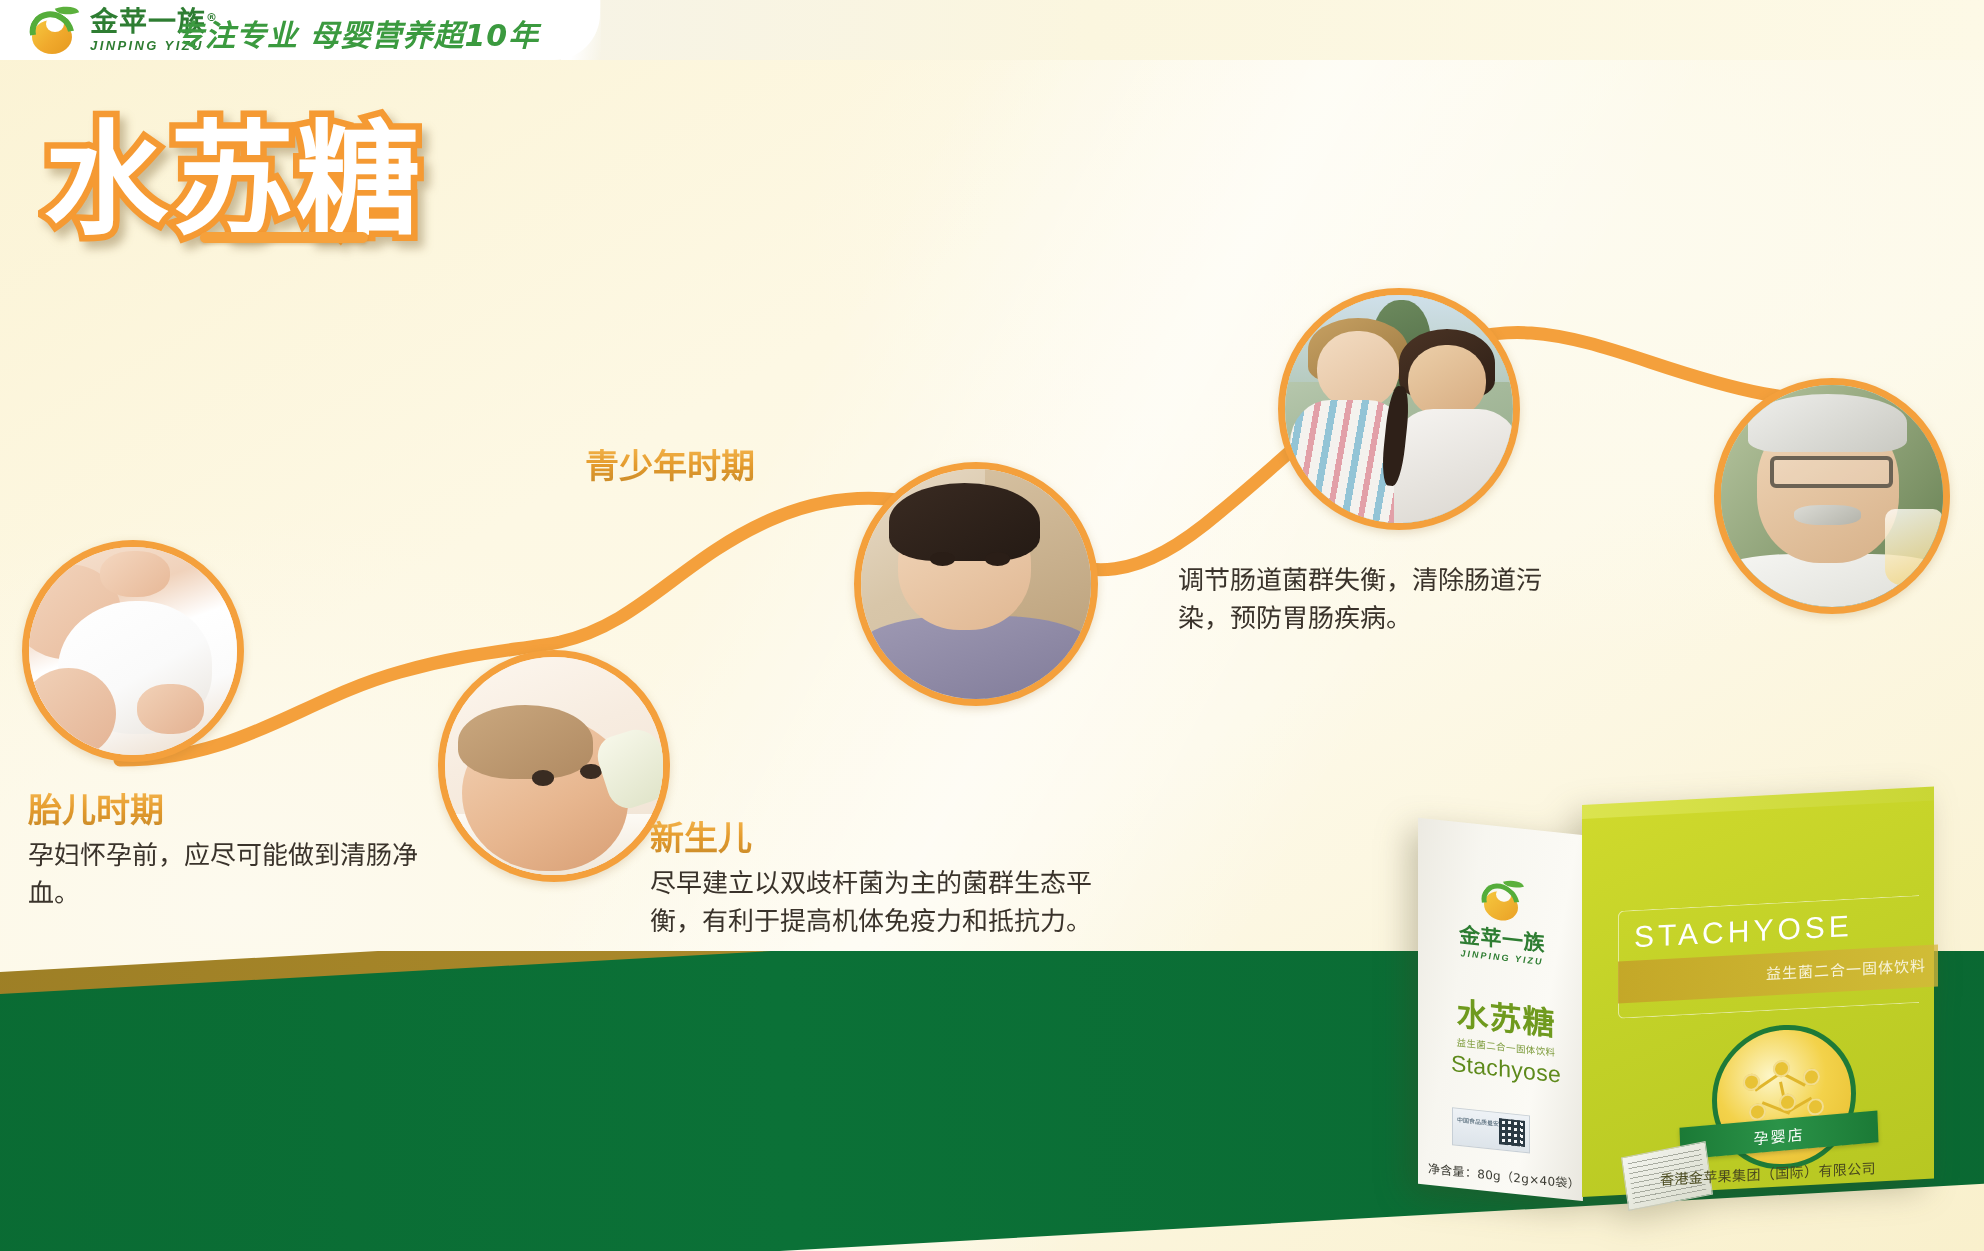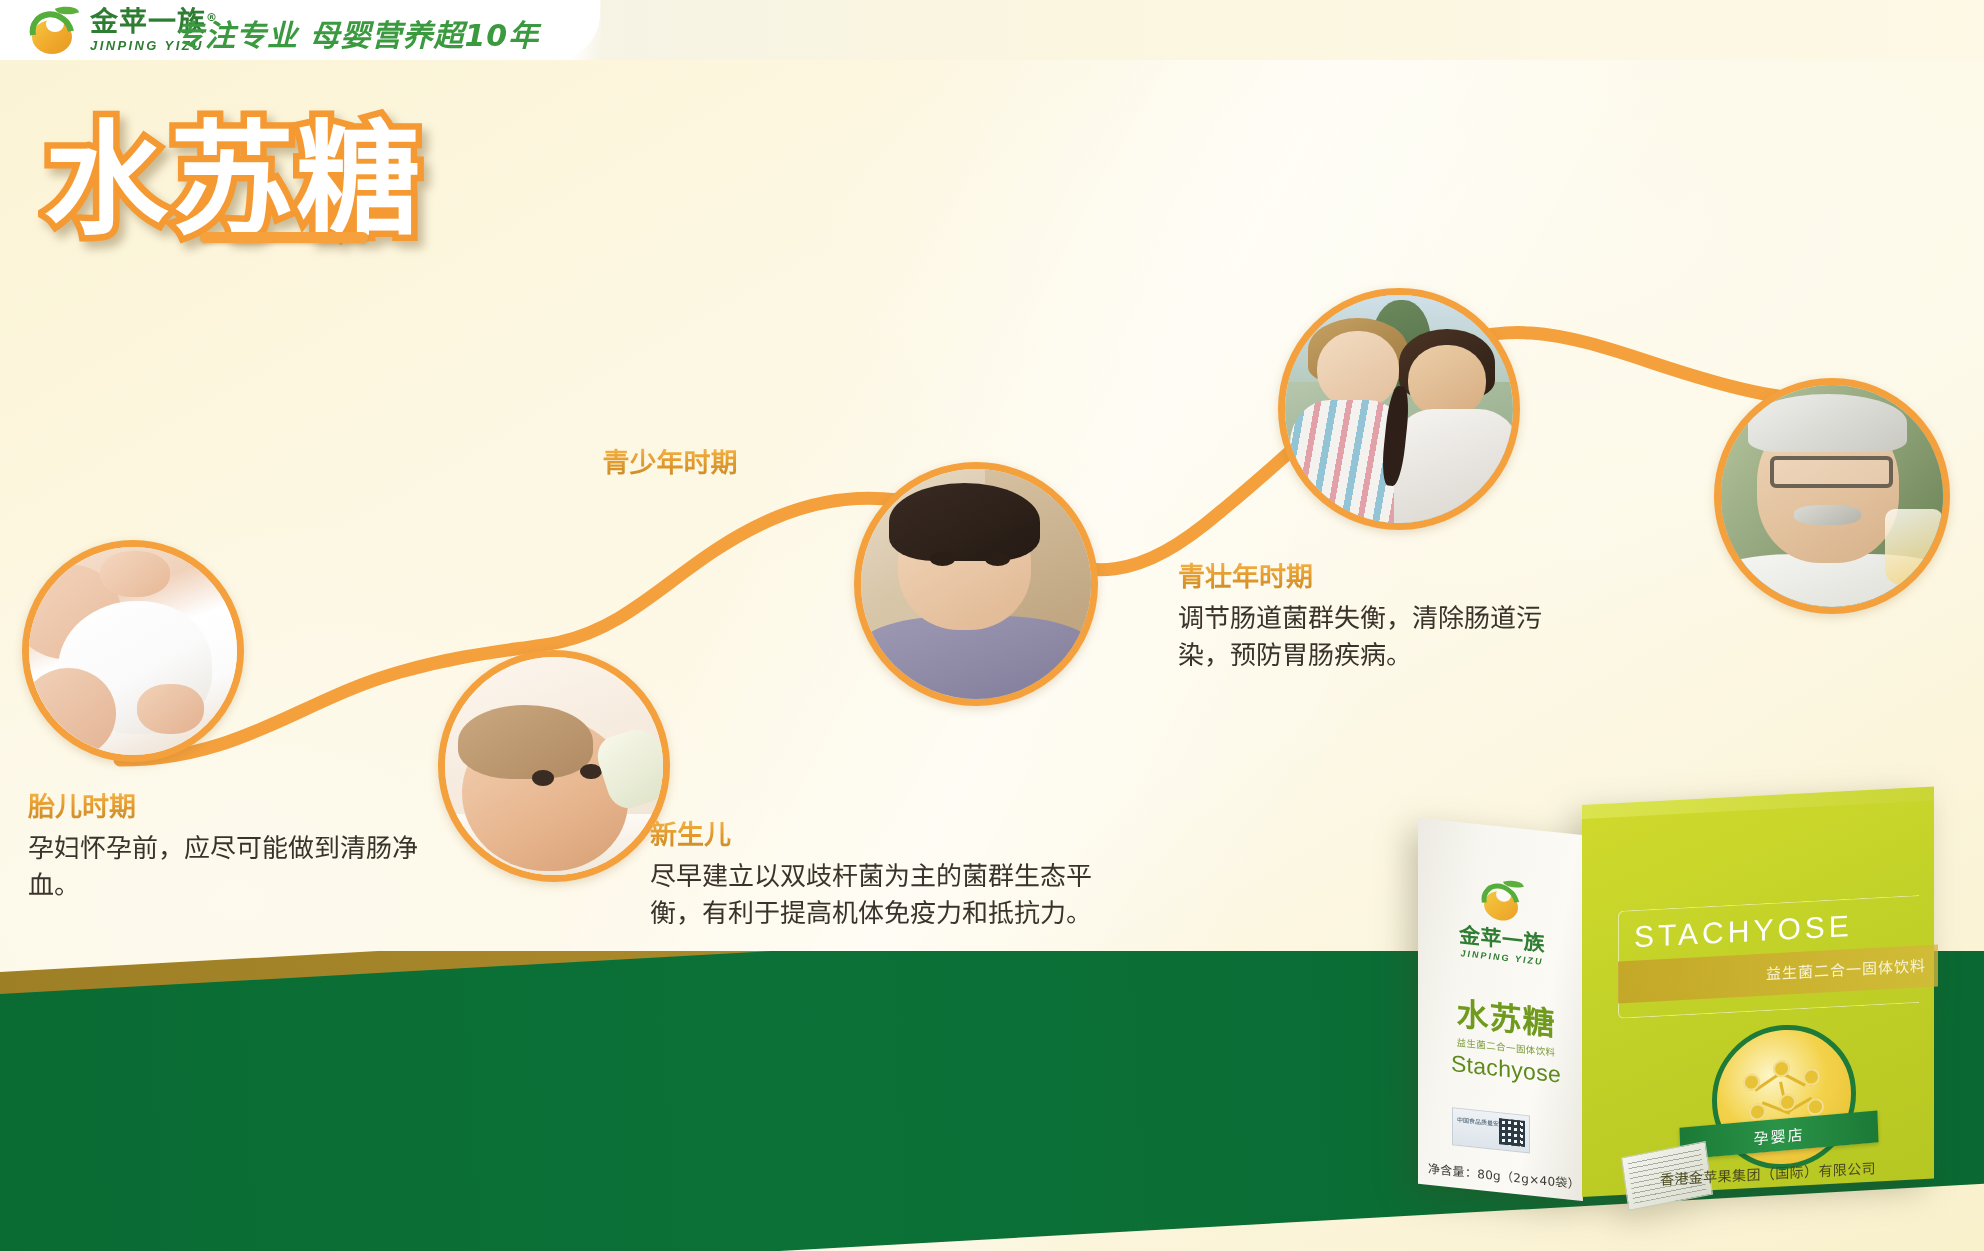--- a/index.html
+++ b/index.html
@@ -201,21 +201,21 @@
   .ph-elder .head{position:absolute;left:16%;top:12%;width:64%;height:68%;border-radius:46% 46% 44% 44%;background:linear-gradient(150deg,#f0d6b8,#d7b189);}
   .ph-elder .hair{position:absolute;left:12%;top:4%;width:72%;height:26%;border-radius:50% 50% 20% 20%;background:linear-gradient(150deg,#efefec,#c9c9c2);}
   .ph-elder .glass{position:absolute;left:22%;top:32%;width:52%;height:11%;border:4px solid #6b6254;border-radius:6px;background:rgba(255,255,255,.18);}
   .ph-elder .mous{position:absolute;left:33%;top:54%;width:30%;height:9%;border-radius:40%;background:linear-gradient(150deg,#dcdcd6,#b3b3aa);}
   .ph-elder .shirt{position:absolute;left:-6%;top:76%;width:112%;height:34%;border-radius:34% 34% 0 0;background:linear-gradient(160deg,#f7f7f4,#d9d9d2);}
   .ph-elder .cup{position:absolute;left:74%;top:56%;width:26%;height:34%;border-radius:10px 10px 16px 16px;background:linear-gradient(160deg,rgba(255,255,255,.8),rgba(240,210,120,.85));}
 
   
   .cap{position:absolute;}
   .cap-title{
-    font-family:"DejaVu Sans",sans-serif;font-weight:bold;font-size:27px;line-height:1.1;
+    font-family:"DejaVu Sans",sans-serif;font-weight:bold;font-size:34px;line-height:1.1;
     background:linear-gradient(180deg,#f2b24a 0%,#e39a2c 48%,#c98b2a 100%);
     -webkit-background-clip:text;background-clip:text;color:transparent;
     margin:0 0 8px 0;white-space:nowrap;
   }
   .cap-body{
     font-family:"DejaVu Sans",sans-serif;font-size:26px;line-height:1.45;color:#3a332b;
     margin:0;
   }
 
   
@@ -442,21 +442,20 @@
   <div class="cap" style="left:28px;top:792px;width:400px;">
     <p class="cap-title">胎儿时期</p>
     <p class="cap-body">孕妇怀孕前，应尽可能做到清肠净血。</p>
   </div>
 
   <div class="cap" style="left:490px;top:448px;width:360px;">
     <p class="cap-title" style="text-align:center;">青少年时期</p>
   </div>
 
   <div class="cap" style="left:1178px;top:562px;width:370px;">
-    <p class="cap-title">青壮年时期</p>
     <p class="cap-body">调节肠道菌群失衡，清除肠道污染，预防胃肠疾病。</p>
   </div>
 
 
   <div class="band">
     <div class="band-gold"></div>
     <div class="band-green"></div>
   </div>
 
   <div class="product">

